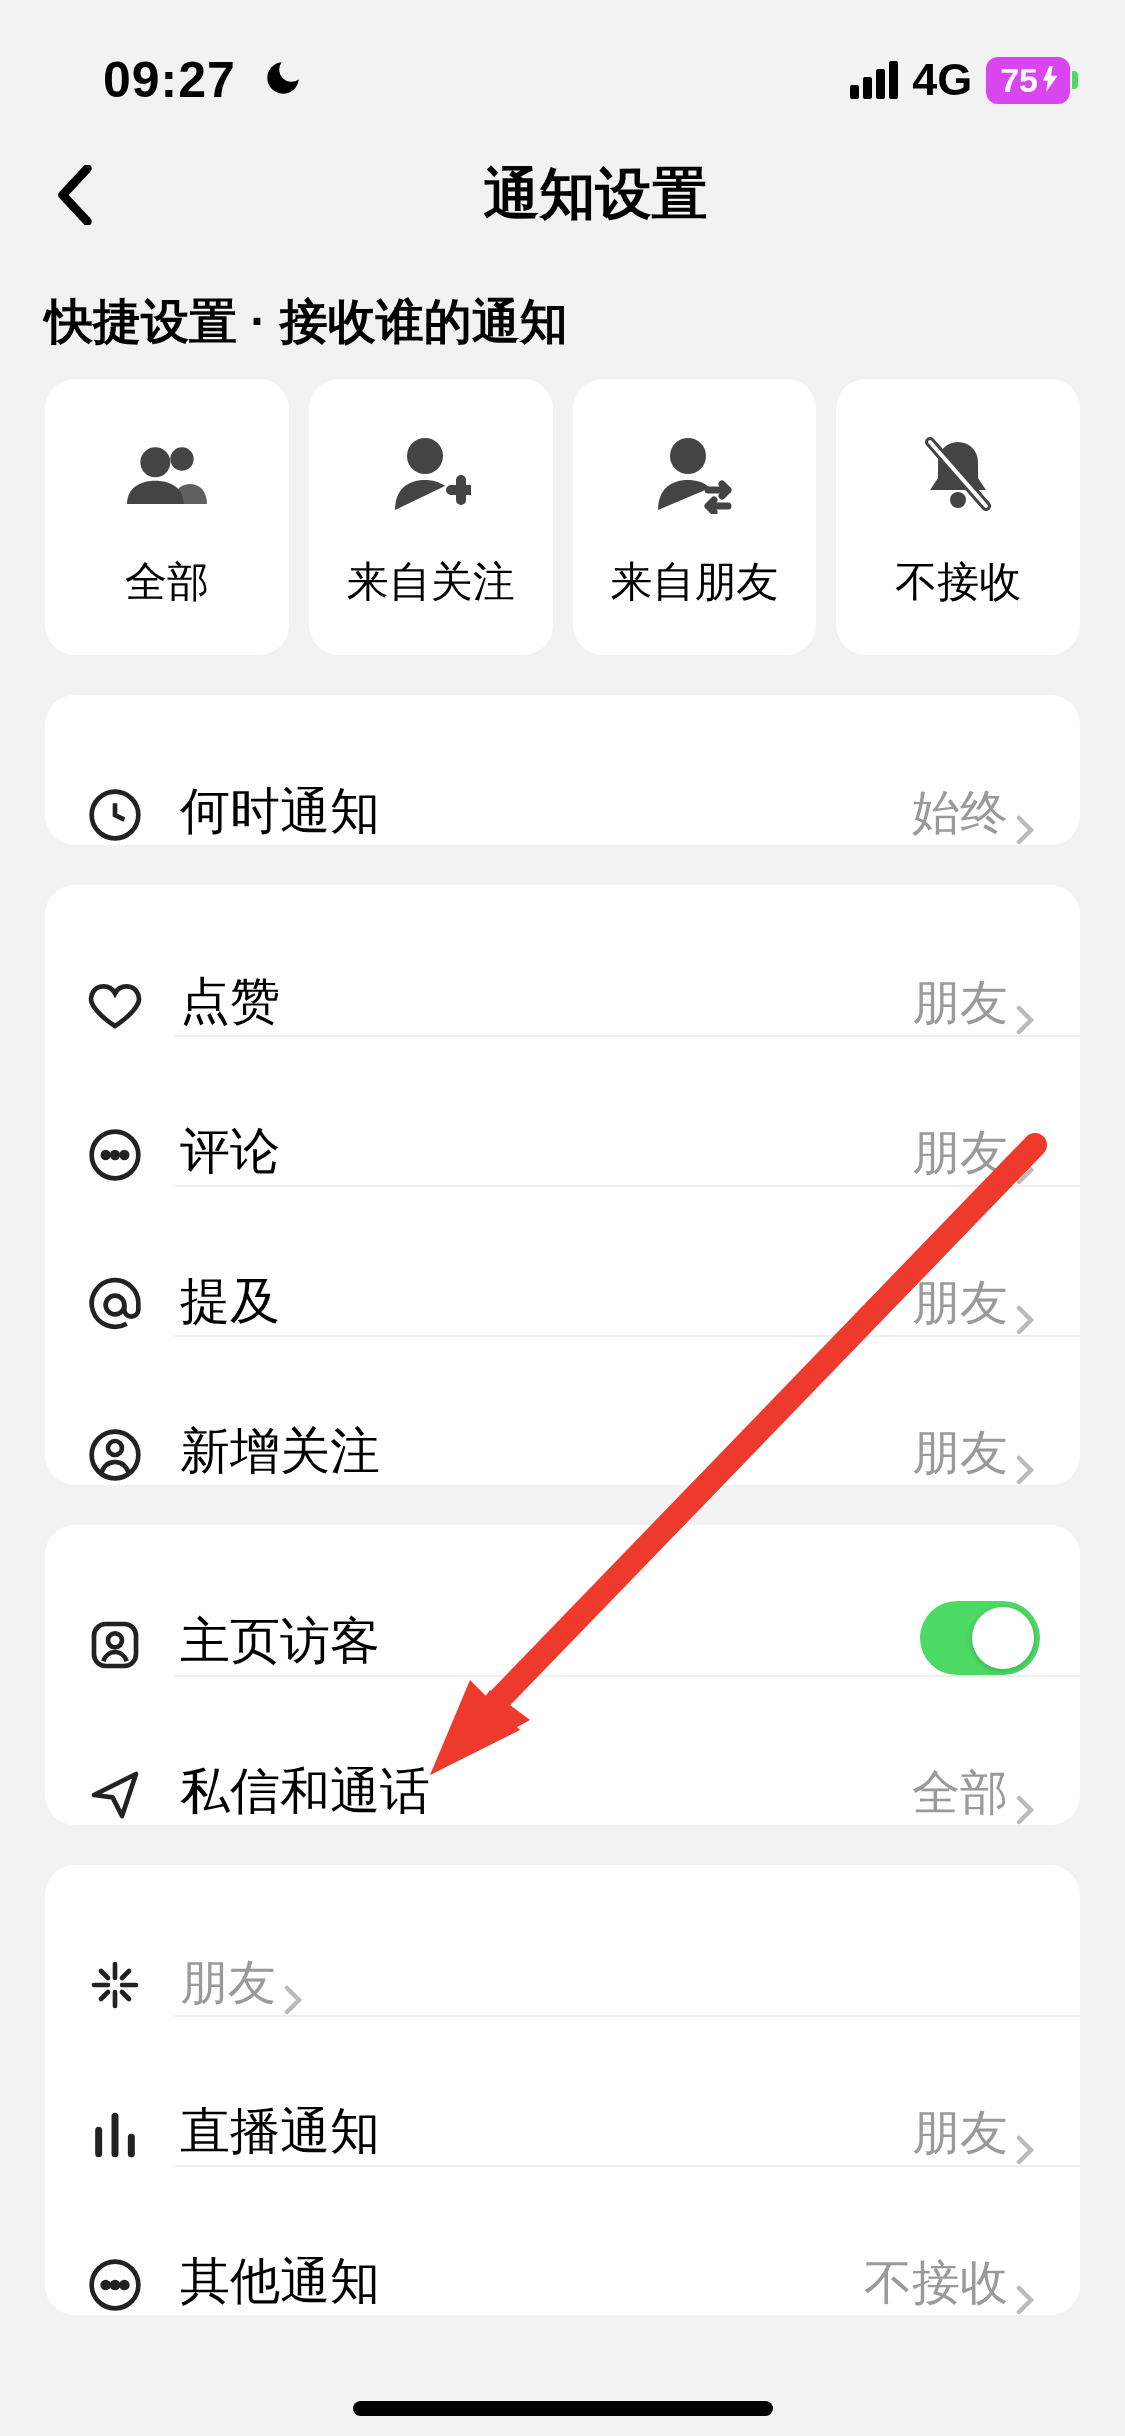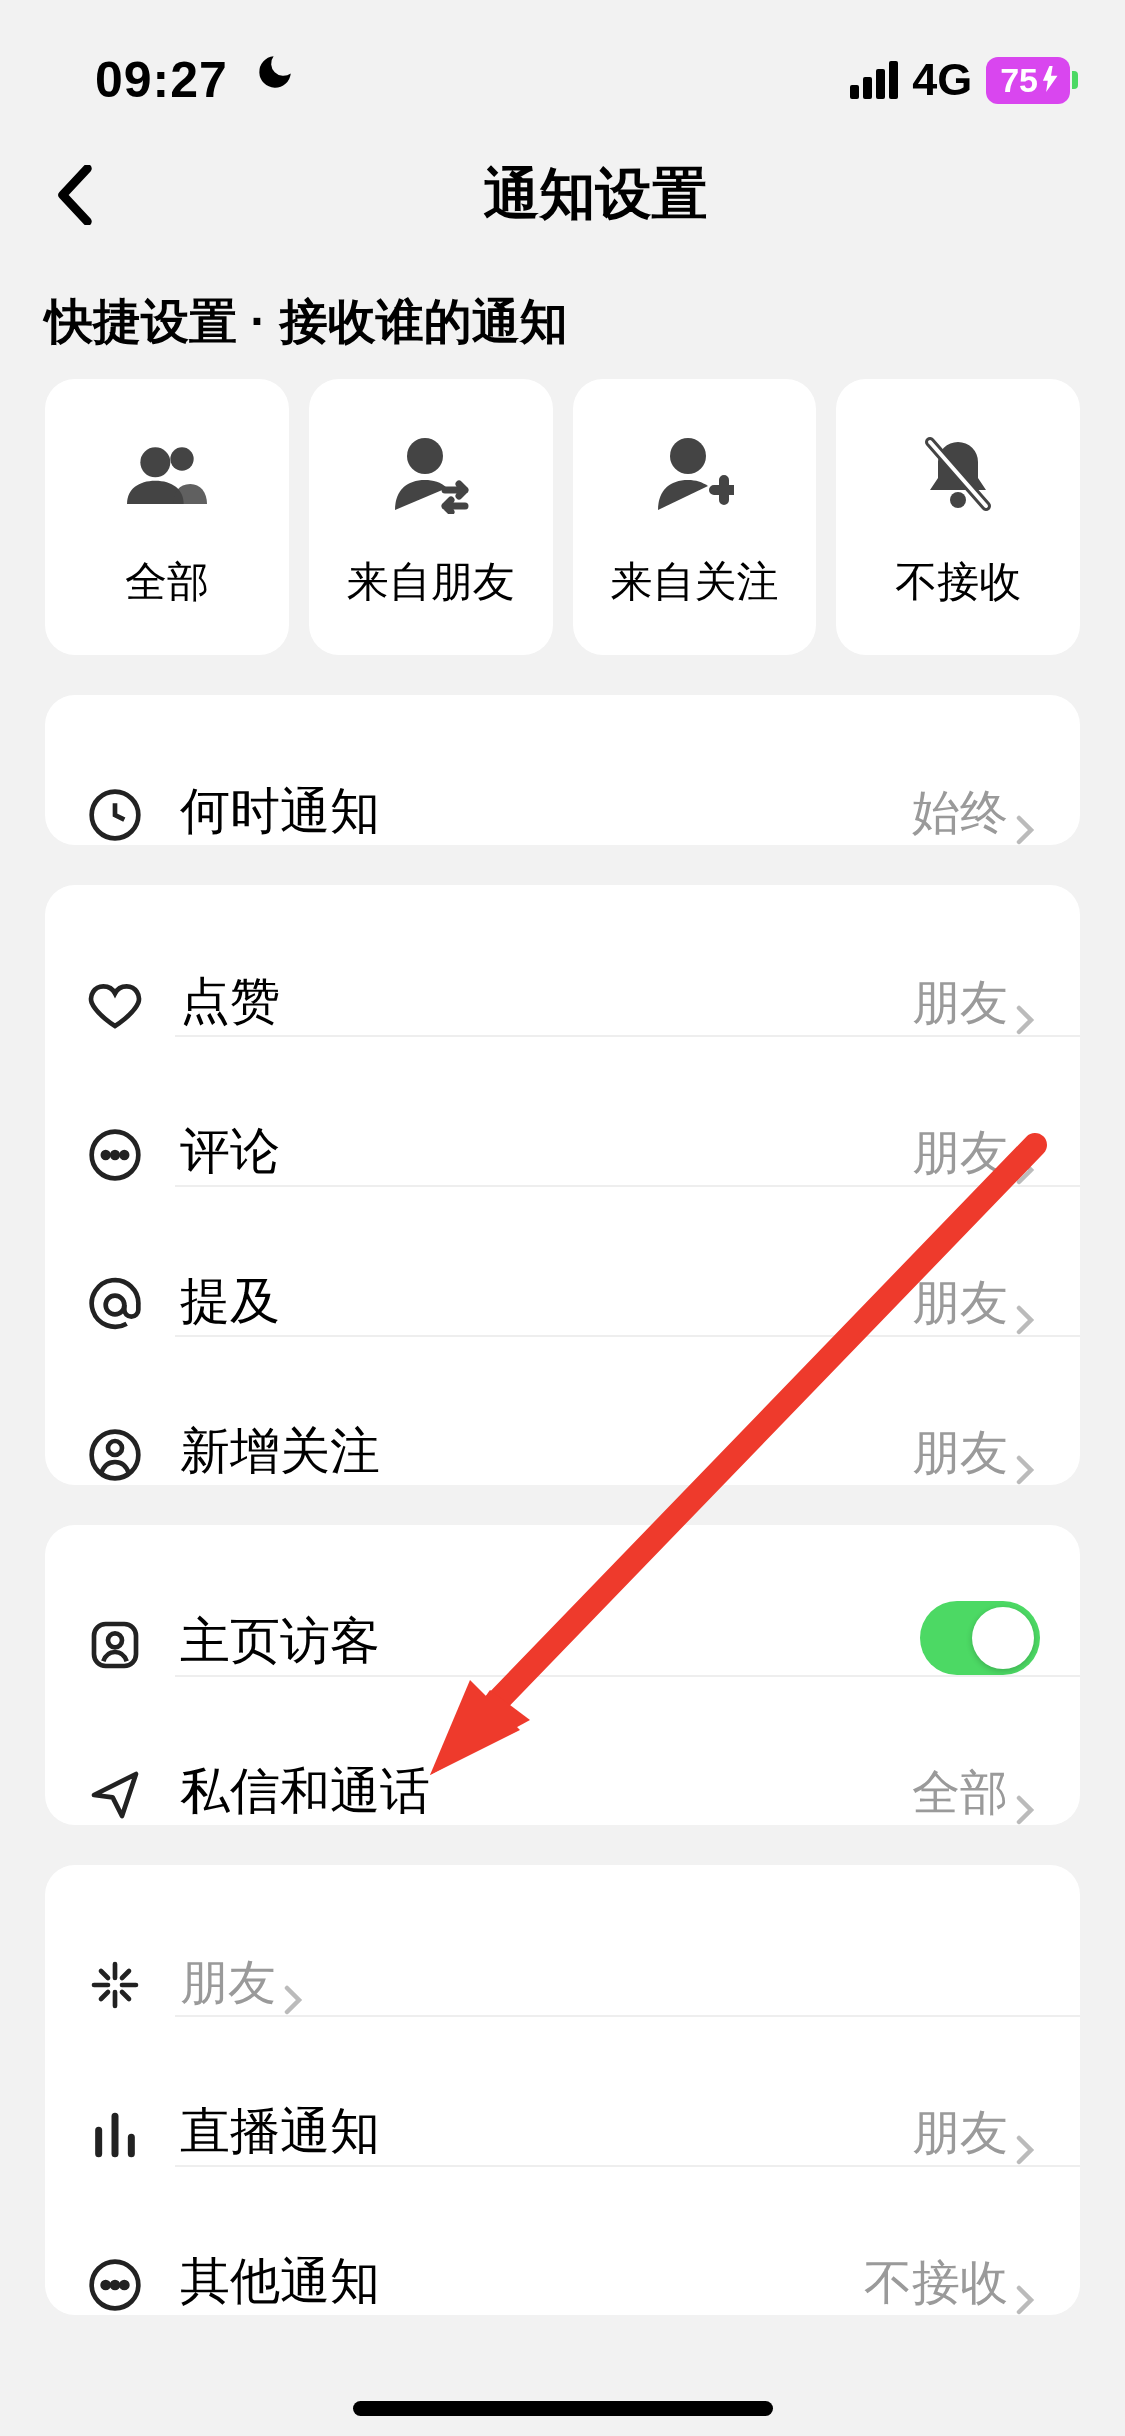--- a/index.html
+++ b/index.html
@@ -11,21 +11,21 @@
       position: relative;
       overflow: hidden;
     }
     .status-bar {
       display: flex;
       justify-content: space-between;
       align-items: center;
       padding: 30px 55px 0 95px;
       height: 130px;
     }
-    .status-left { display: flex; gap: 26px; }
+    .status-left { display: flex; align-items: center; gap: 26px; margin-left: 8px; }
     .status-time { font-size: 50px; font-weight: 700; letter-spacing: 1px; }
     .status-right { display: flex; align-items: center; gap: 14px; justify-content: center; }
     .signal-bars { display: flex; align-items: flex-end; gap: 4px; }
     .signal-bars span { width: 9px; background: #000; border-radius: 2px; }
     .signal-bars span:nth-child(1){height:14px}
     .signal-bars span:nth-child(2){height:22px}
     .signal-bars span:nth-child(3){height:30px}
     .signal-bars span:nth-child(4){height:38px}
     .net-label { font-size: 45px; font-weight: 600; }
     .battery {
@@ -203,35 +203,35 @@
         <path d="M0 36c0-9 7-14 17-14s17 5 17 14H0z"></path>
         <path d="M28 36c0-7 3-12 10-12 6 0 10 5 10 12H28z" opacity=".85"></path>
       </svg>
     </div>
     <div class="quick-label">全部</div>
   </div>
   <div class="quick-card">
     <div class="quick-icon">
       <svg width="80" height="80" viewBox="0 0 40 40" fill="#444">
         <circle cx="17" cy="11" r="9"></circle>
-        <path d="M2 38c0-10 6-15 15-15 4 0 8 1 11 4"></path>
-        <path d="M27 28h10m-3-3 3 3-3 3M37 36H27m3 3-3-3 3-3" stroke="#444" stroke-width="3.5" fill="none" stroke-linecap="round" stroke-linejoin="round"></path>
-      </svg>
-    </div>
-    <div class="quick-label">来自朋友</div>
+        <path d="M2 38c0-10 6-15 15-15 4 0 7 1 10 3"></path>
+        <path d="M30 28h10M35 23v10" stroke="#444" stroke-width="5" stroke-linecap="round"></path>
+      </svg>
+    </div>
+    <div class="quick-label">来自关注</div>
   </div>
   <div class="quick-card">
     <div class="quick-icon">
       <svg width="80" height="80" viewBox="0 0 40 40" fill="#444">
         <circle cx="17" cy="11" r="9"></circle>
-        <path d="M2 38c0-10 6-15 15-15 4 0 7 1 10 3"></path>
-        <path d="M30 28h10M35 23v10" stroke="#444" stroke-width="5" stroke-linecap="round"></path>
-      </svg>
-    </div>
-    <div class="quick-label">来自关注</div>
+        <path d="M2 38c0-10 6-15 15-15 4 0 8 1 11 4"></path>
+        <path d="M27 28h10m-3-3 3 3-3 3M37 36H27m3 3-3-3 3-3" stroke="#444" stroke-width="3.5" fill="none" stroke-linecap="round" stroke-linejoin="round"></path>
+      </svg>
+    </div>
+    <div class="quick-label">来自朋友</div>
   </div>
   <div class="quick-card">
     <div class="quick-icon">
       <svg width="80" height="80" viewBox="0 0 40 40" fill="#444">
         <path d="M20 4a10 10 0 0 0-10 10v8l-4 6h28l-4-6v-8A10 10 0 0 0 20 4z"></path>
         <circle cx="20" cy="33" r="4"></circle>
         <path d="M6 4l28 32" stroke="#444" stroke-width="5" stroke-linecap="round"></path>
         <path d="M6 4l28 32" stroke="#fff" stroke-width="2" stroke-linecap="round"></path>
       </svg>
     </div>

